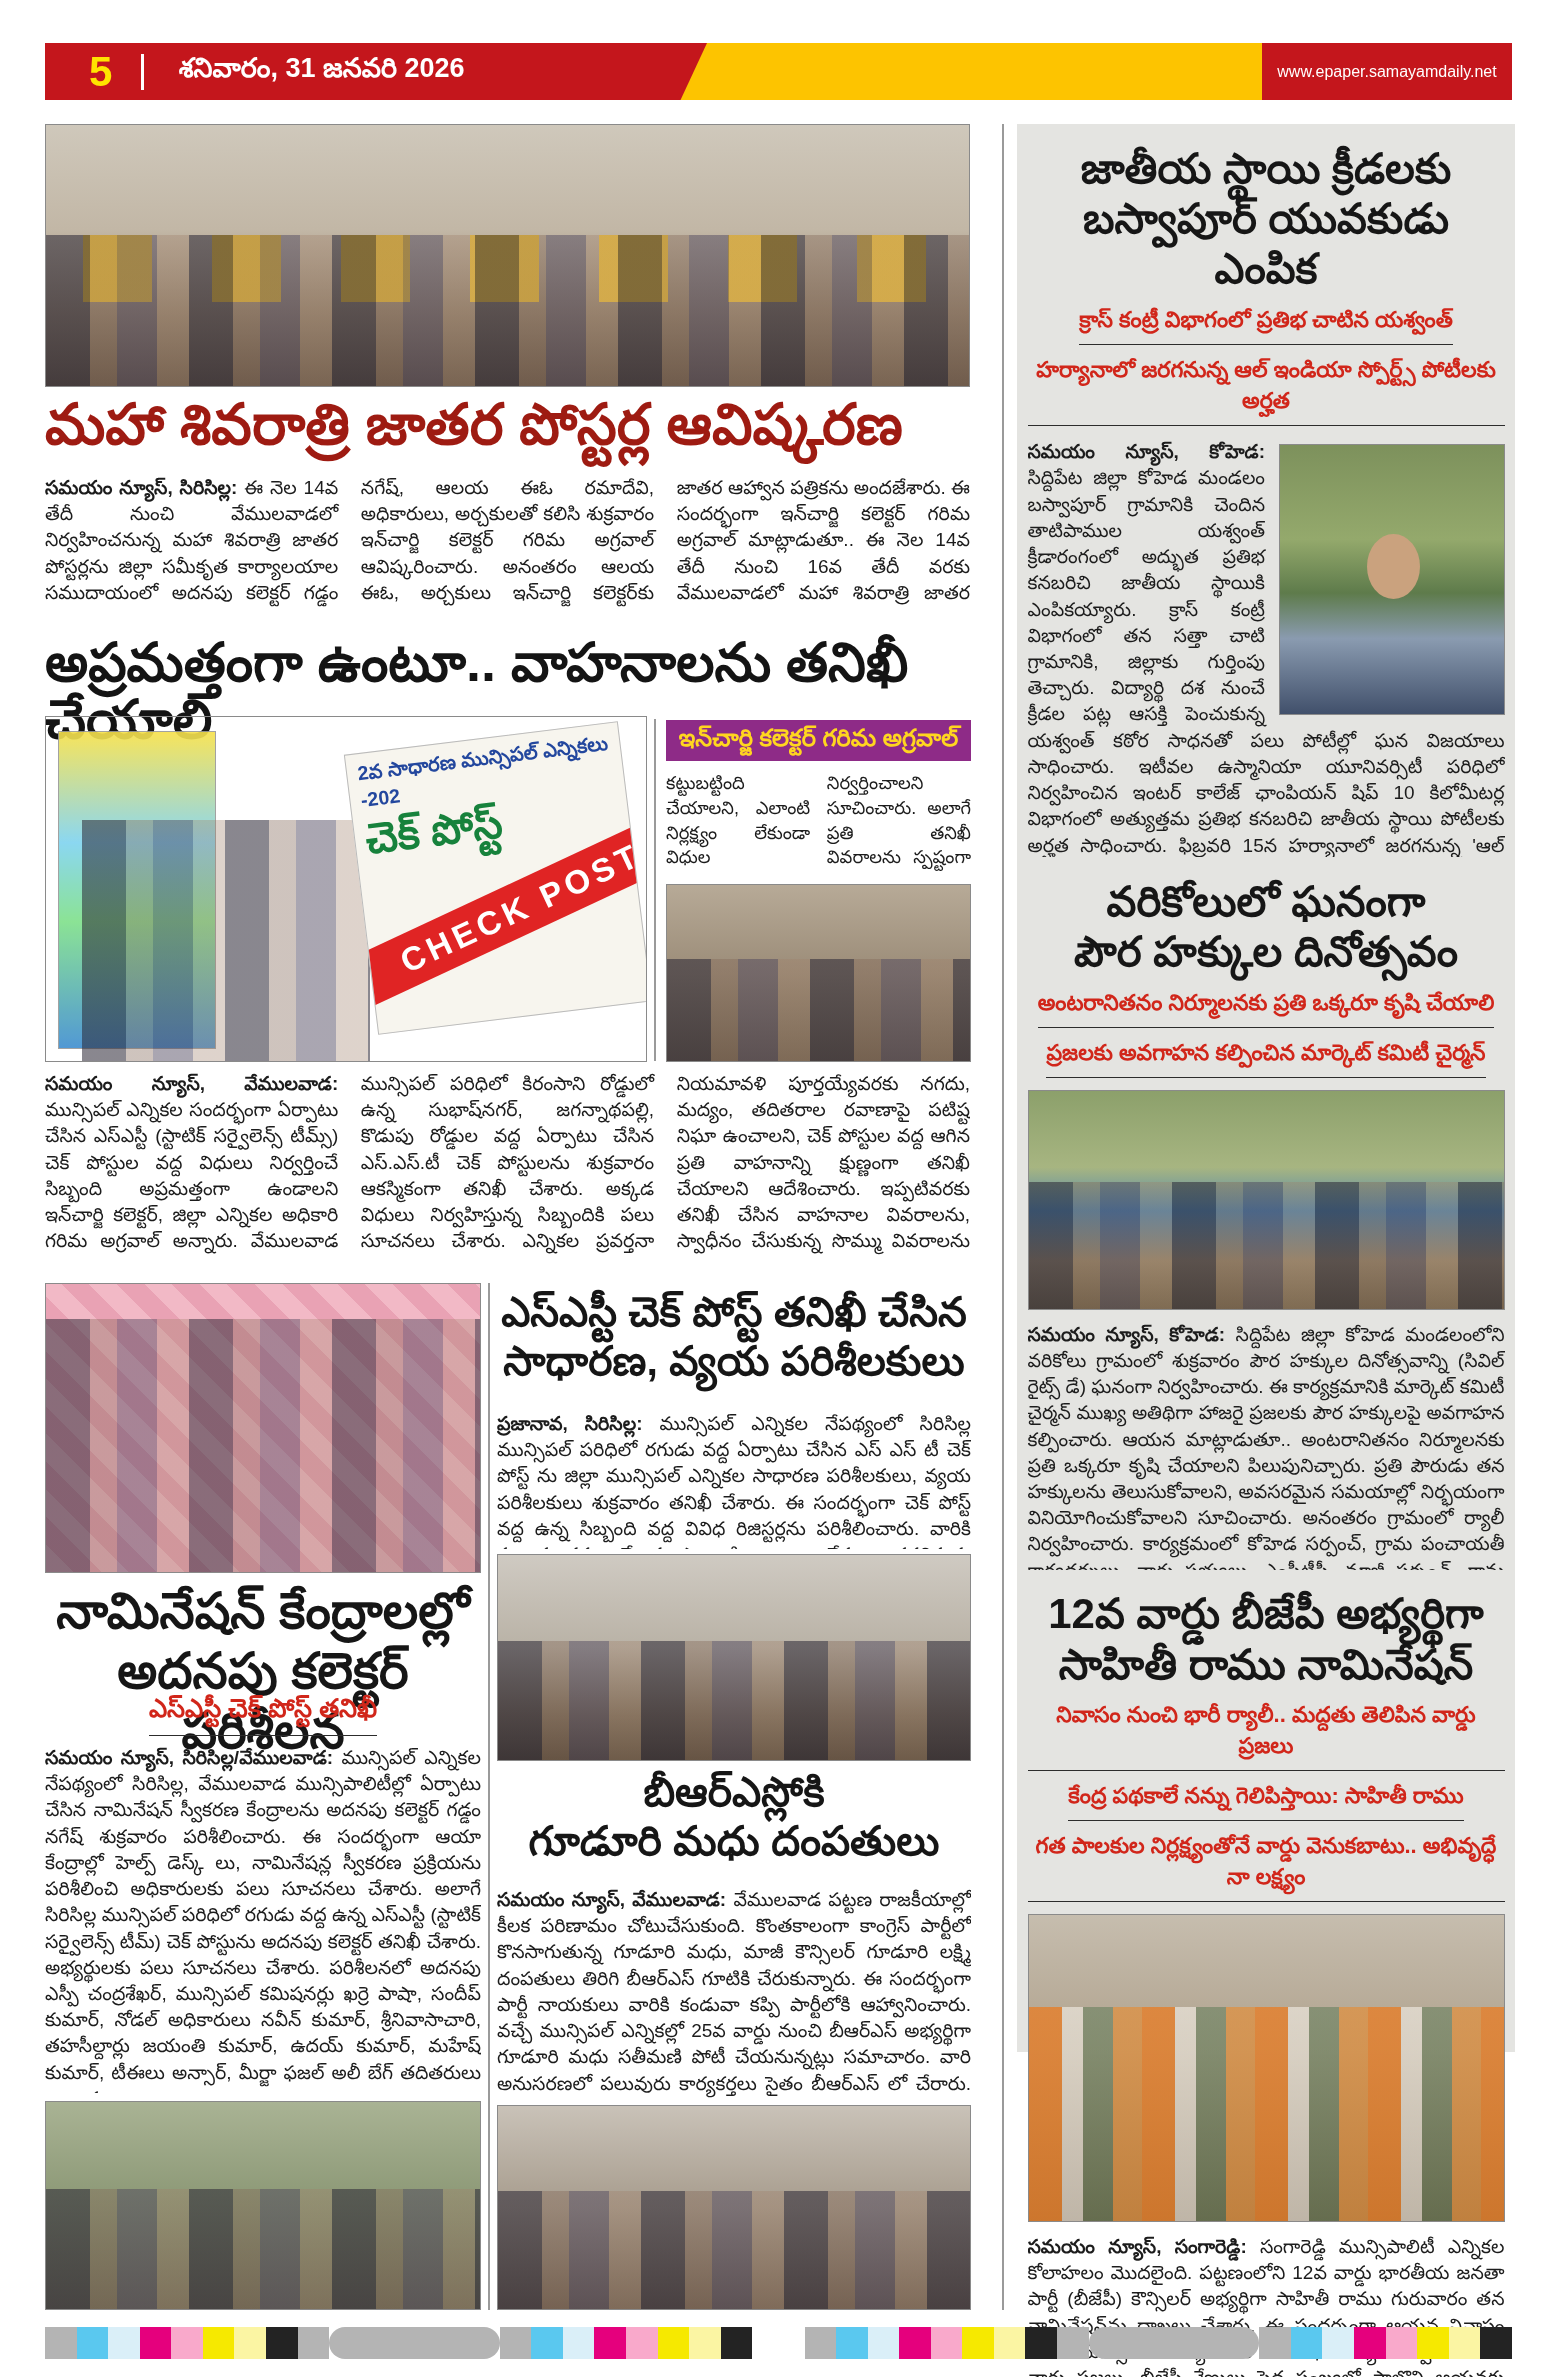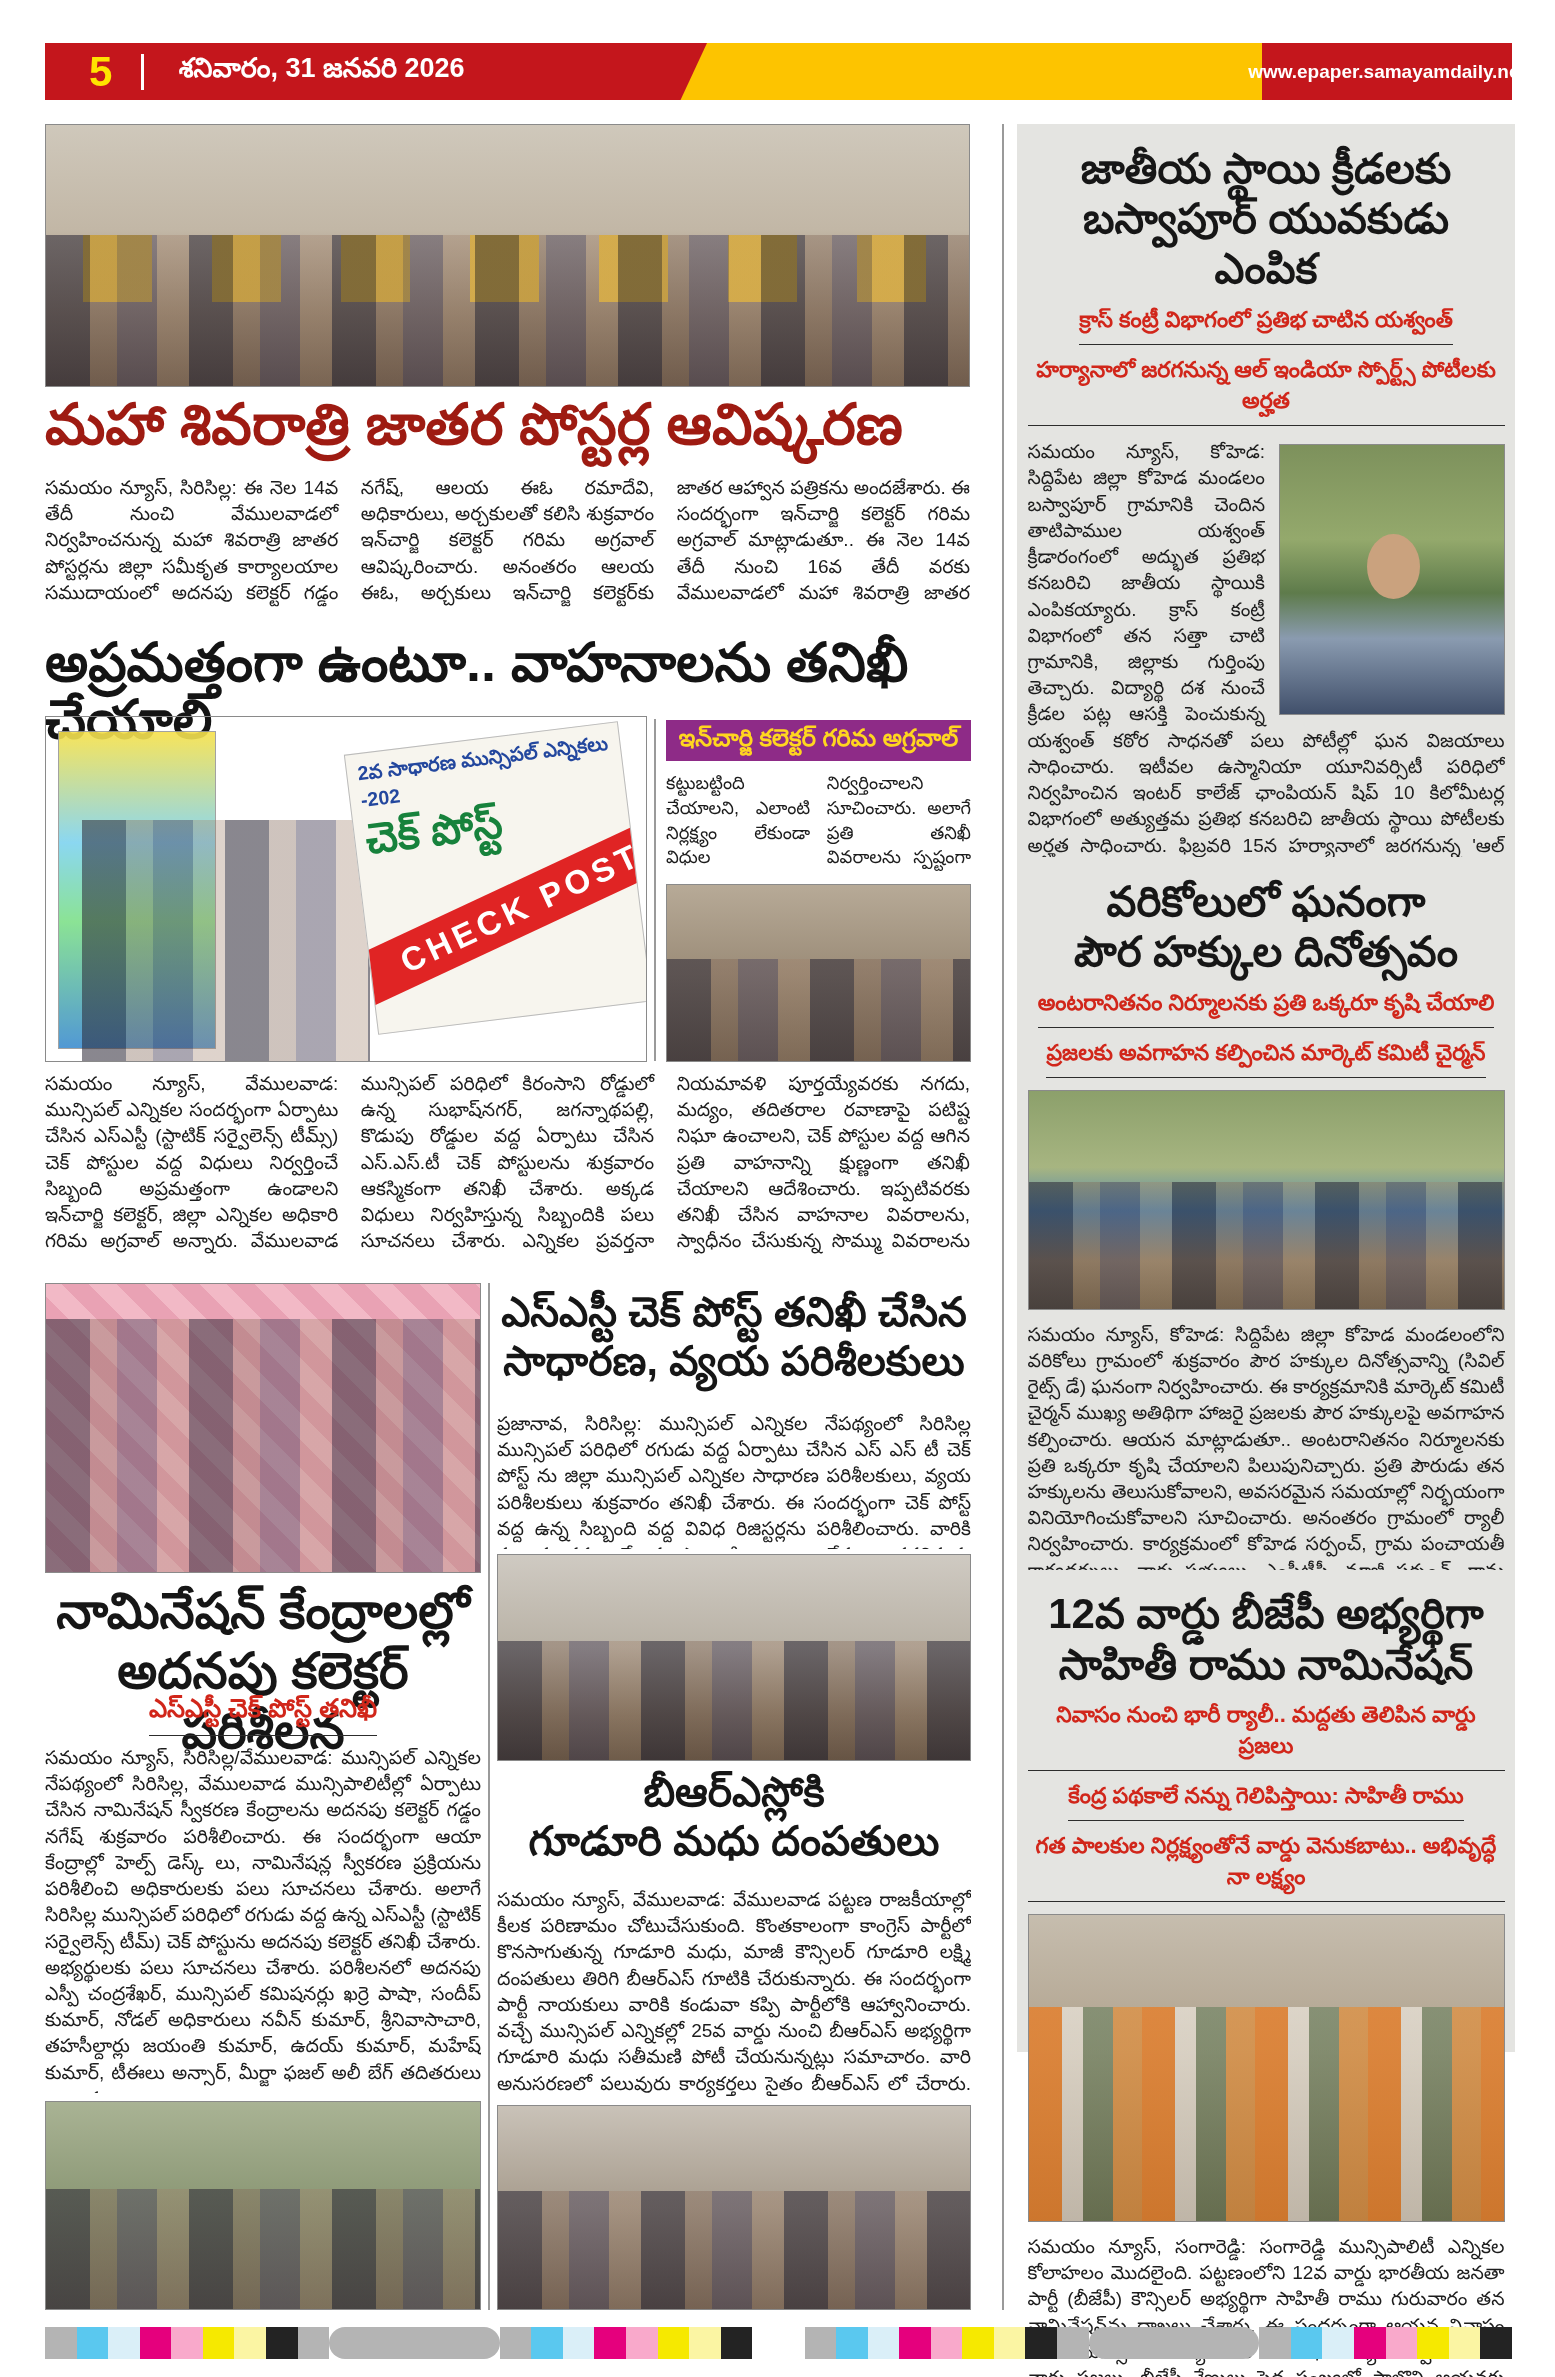--- a/index.html
+++ b/index.html
@@ -9,36 +9,36 @@
   .hdr{position:absolute;left:45px;top:43px;width:1467px;height:57px;}
   .hdr-yellow{position:absolute;left:594px;top:0;width:623px;height:57px;background:#fdc400;}
   .hdr-red-left{position:absolute;left:0;top:0;width:662px;height:57px;background:#c4161c;
       clip-path:polygon(0 0,100% 0,96% 100%,0 100%);display:flex;align-items:center;}
   .hdr-red-right{position:absolute;left:1217px;top:0;width:250px;height:57px;background:#c4161c;
       display:flex;align-items:center;justify-content:center;}
   .pagenum{color:#ffe400;font-size:42px;font-weight:bold;margin-left:44px;line-height:1;}
   .hdr-div{width:2.3px;height:36px;background:#ffffff;margin-left:29px;}
   .hdr-date{color:#ffffff;font-size:27px;font-weight:bold;margin-left:35px;}
   .masthead{position:absolute;left:707px;top:4.5px;font-size:42px;font-weight:bold;color:#2b2e8f;}
-  .website{color:#ffffff;font-size:19px;font-weight:bold;}
+  .website{color:#ffffff;font-size:16px;}
   
   .vrule{position:absolute;background:#9a9a9a;width:1.5px;}
   .photo{position:absolute;overflow:hidden;border:0.8px solid #8a8a8a;box-sizing:border-box;}
   .photo-in{position:relative;width:100%;height:100%;}
   .figs{position:absolute;left:0;right:0;bottom:0;height:58%;opacity:.85;
       background:repeating-linear-gradient(90deg,rgba(42,38,52,.65) 0 44px,rgba(128,100,84,.45) 44px 71px,rgba(72,64,88,.55) 71px 111px,rgba(158,126,104,.4) 111px 143px);}
   
   .h-xl{position:absolute;left:45px;width:925px;font-weight:bold;line-height:1.05;}
   .h-maroon{color:#9e1b12;font-size:57px;}
   .h-black{color:#141414;font-size:54px;}
   .h-md{font-weight:bold;color:#161616;text-align:center;line-height:1.2;}
   .kick{color:#d1261a;font-weight:bold;text-align:center;}
   .kick span{display:inline-block;border-bottom:1.5px solid #2c2c2c;padding-bottom:6px;}
   .body-text{font-size:19px;line-height:1.38;text-align:justify;overflow:hidden;}
-  .dl{font-weight:normal;}
+  .dl{font-weight:bold;}
   .purple-box{position:absolute;background:#8e2b87;color:#ffd61f;font-weight:bold;font-size:24px;
       display:flex;align-items:center;justify-content:center;}
   
   .rpanel{position:absolute;left:1017px;top:124px;width:498px;height:1928px;background:#e4e4e1;box-sizing:border-box;padding:19.6px 10.5px 0 10.5px;}
   .rpanel .h-md{font-size:42px;}
   .rpanel .kick{font-size:22px;margin-top:12px;}
   .rphoto{position:relative;overflow:hidden;border:0.8px solid #8a8a8a;box-sizing:border-box;margin:12px auto 0 auto;}
   
   .bars{position:absolute;left:45px;top:2327px;width:1467px;height:32px;display:flex;align-items:center;}
   .bars .seg{width:32px;height:32px;}

